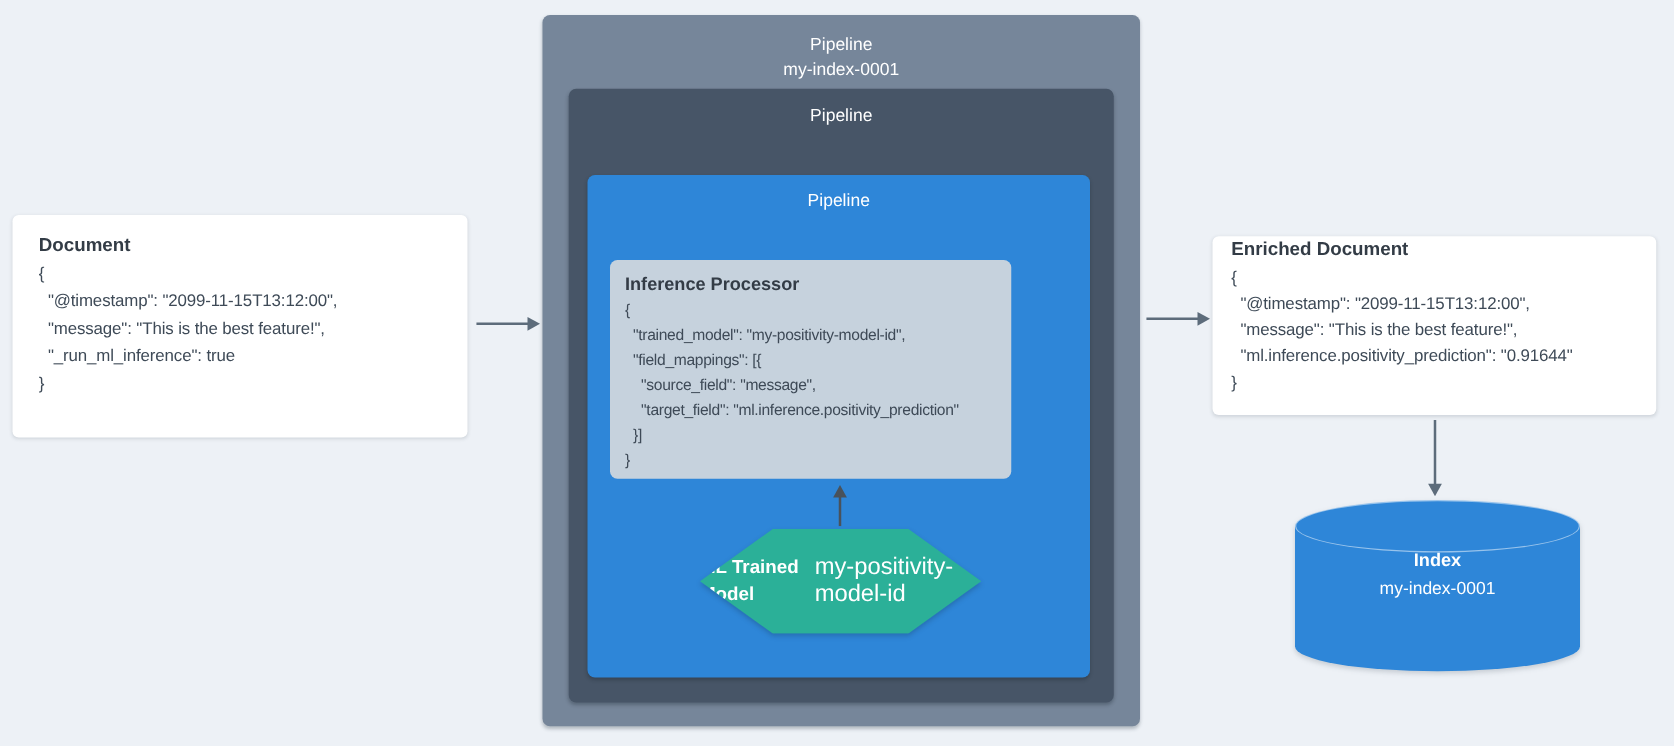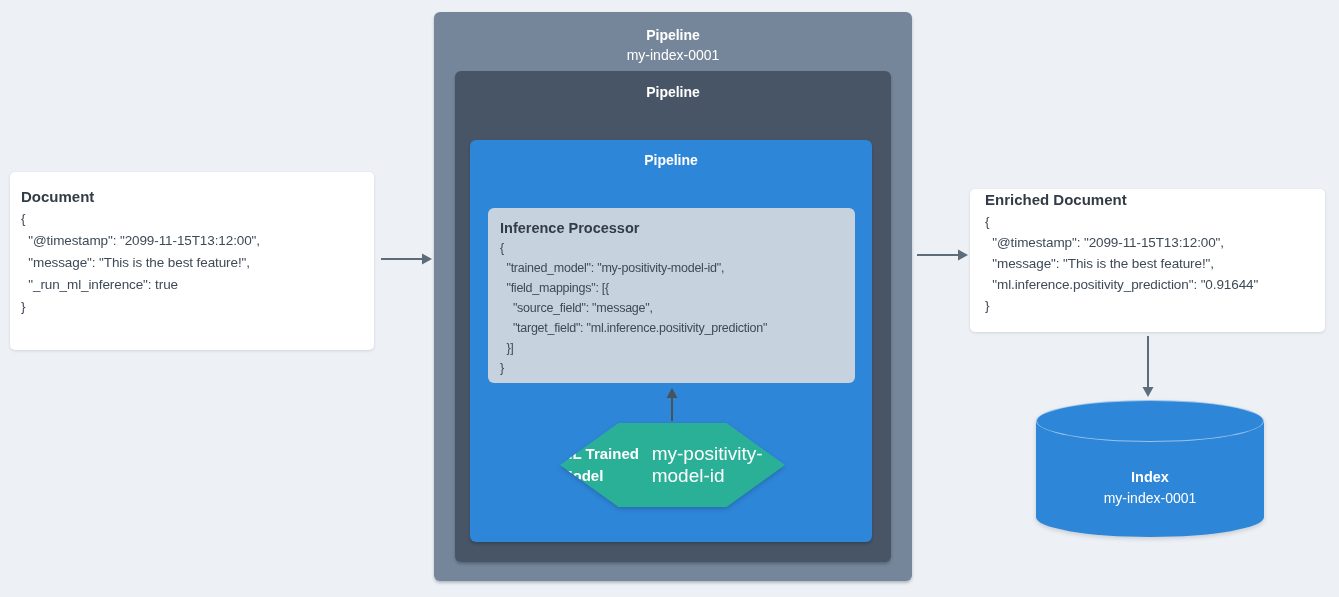--- a/index.html
+++ b/index.html
@@ -10,59 +10,59 @@
   }
   *{margin:0;padding:0;box-sizing:border-box;}
   body{font-family:"Liberation Sans",sans-serif;background:var(--background);}
   .canvas{position:relative;width:1339px;height:597px;background:var(--background);overflow:hidden;}
 
   
   .card{position:absolute;background:var(--card-background);border-radius:5px;
         box-shadow:0 1px 3px rgba(40,55,70,.15);color:var(--text-dark);}
   .card-title{font-weight:bold;font-size:15px;line-height:22px;color:var(--text-title);white-space:pre;}
   .code-line{font-size:13.5px;letter-spacing:-.1px;white-space:pre;}
-  .doc-card{left:10px;top:172px;width:364px;height:178px;padding:14px 11px;}
+  .doc-card{left:10px;top:172px;width:364px;height:178px;padding:14px 21px;}
   .doc-card .code-line{line-height:22px;}
   .enriched-card{left:970px;top:189px;width:355px;height:143px;padding:0 15px;}
   .enriched-card .code-line{line-height:21px;}
 
   
   .outer-box{position:absolute;left:434px;top:12px;width:478px;height:569px;
              background:var(--outer-pipeline-box);border-radius:6px;box-shadow:0 2px 3px rgba(40,55,70,.3);}
   .dark-box{position:absolute;left:21px;top:59px;width:436px;height:491px;
             background:var(--ml-inference-pipeline-box);border-radius:6px;box-shadow:0 2px 3px rgba(20,30,40,.3);}
   .blue-box{position:absolute;left:15px;top:69px;width:402px;height:402px;
             background:var(--inference-pipeline-box);border-radius:6px;box-shadow:0 2px 3px rgba(20,30,40,.3);}
   .box-header{text-align:center;color:var(--text-light);line-height:20px;font-size:14px;}
   .outer-box>.box-header{padding-top:13px;}
   .dark-box>.box-header{padding-top:11px;}
   .blue-box>.box-header{padding-top:10px;}
-  .box-title{font-weight:bold;}
+  .box-title{font-weight:normal;}
 
   
-  .processor-box{position:absolute;left:18px;top:68px;width:367px;height:175px;
+  .processor-box{position:absolute;left:18px;top:68px;width:321px;height:175px;
                  background:var(--processor-box);border-radius:6px;padding:10px 12px;color:var(--text-dark);}
   .processor-title{font-weight:bold;font-size:14.5px;line-height:20px;color:var(--text-title);white-space:pre;}
   .processor-box .code-line{font-size:12.5px;letter-spacing:-.25px;line-height:20px;}
 
   
   .hex-wrap{position:absolute;left:90px;top:283px;filter:drop-shadow(0 2px 2px rgba(0,0,0,.18));}
   .hexagon{width:225px;height:84px;background:var(--ml-model-hexagon);
            clip-path:polygon(26% 0%,74% 0%,100% 50%,74% 100%,26% 100%,0% 50%);
            display:flex;justify-content:flex-end;align-items:center;
            color:var(--text-light);line-height:22px;}
   .hex-title{font-weight:bold;font-size:15px;}
   .hex-name{font-size:19px;}
 
   
   .cylinder{position:absolute;left:1036px;top:400px;width:228px;height:138px;
             filter:drop-shadow(0 2px 2px rgba(40,55,70,.2));}
   .cyl-body{position:absolute;left:0;top:21px;width:228px;height:116px;background:var(--index-cylinder);
             border-radius:0 0 114px 114px / 0 0 20px 20px;
-            display:flex;flex-direction:column;justify-content:center;align-items:center;
+            display:flex;flex-direction:column;align-items:center;
             color:var(--text-light);line-height:21px;padding-top:18px;}
   .cyl-top{position:absolute;left:0;top:0;width:228px;height:42px;background:var(--index-cylinder);
            border-radius:50%;border:1px solid rgba(255,255,255,.5);}
   .cyl-title{font-weight:bold;font-size:14.5px;}
   .cyl-name{font-size:14px;}
 
   
   .arrow{position:absolute;color:var(--arrow);}
   .arrow-up{color:var(--arrow-dark);}
 </style>

